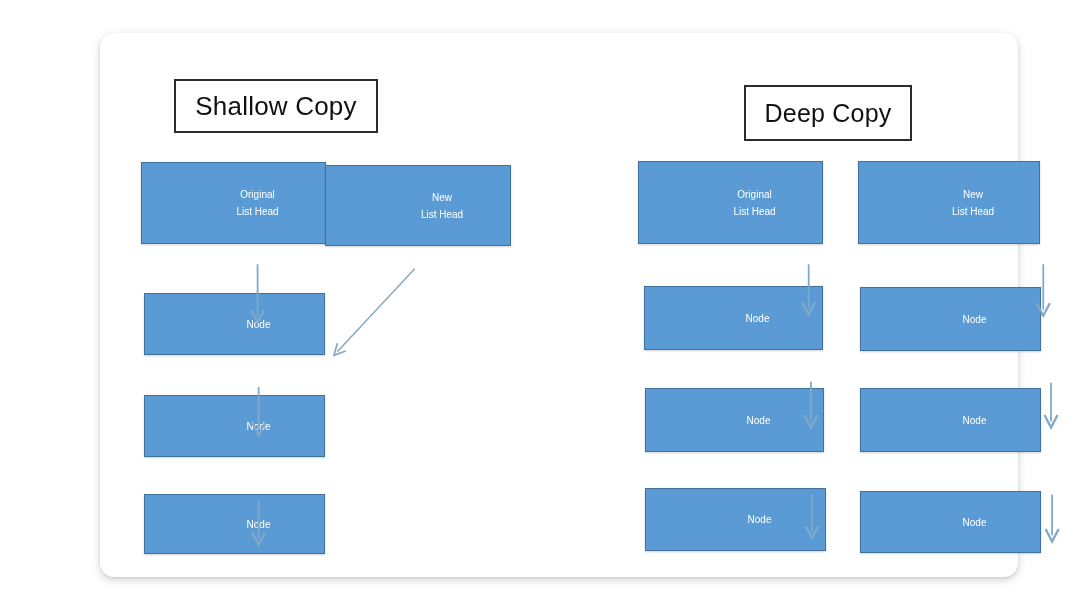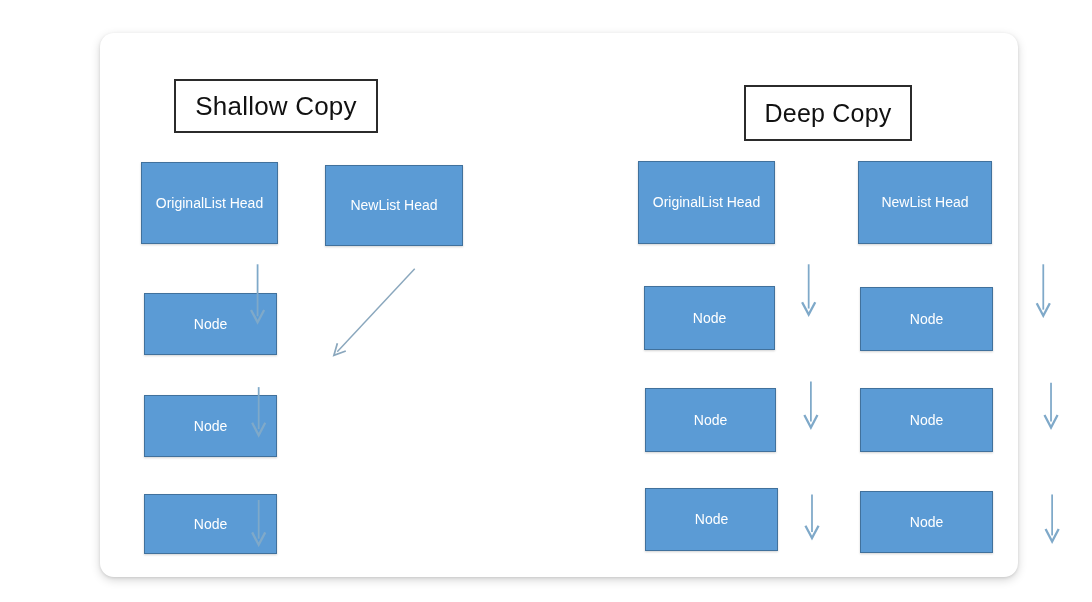--- a/index.html
+++ b/index.html
@@ -38,28 +38,29 @@
   }
   .title-box span {
     display: block;
     line-height: 1;
   }
   .node-box {
     position: absolute;
     background: #5b9bd5;
     border: 1px solid #41719c;
     display: flex;
-    flex-direction: row;
+    flex-direction: column;
     align-items: center;
     justify-content: center;
     color: #ffffff;
-    font-size: 14px;
+    font-size: 10px;
     line-height: 17px;
     text-align: center;
     box-shadow: 0 1px 2px rgba(0,0,0,0.18);
+    padding-left: 48px;
   }
   .node-box .ln {
     display: block;
     white-space: nowrap;
   }
   .arrow-layer {
     position: absolute;
     left: 0;
     top: 0;
     width: 1092px;

